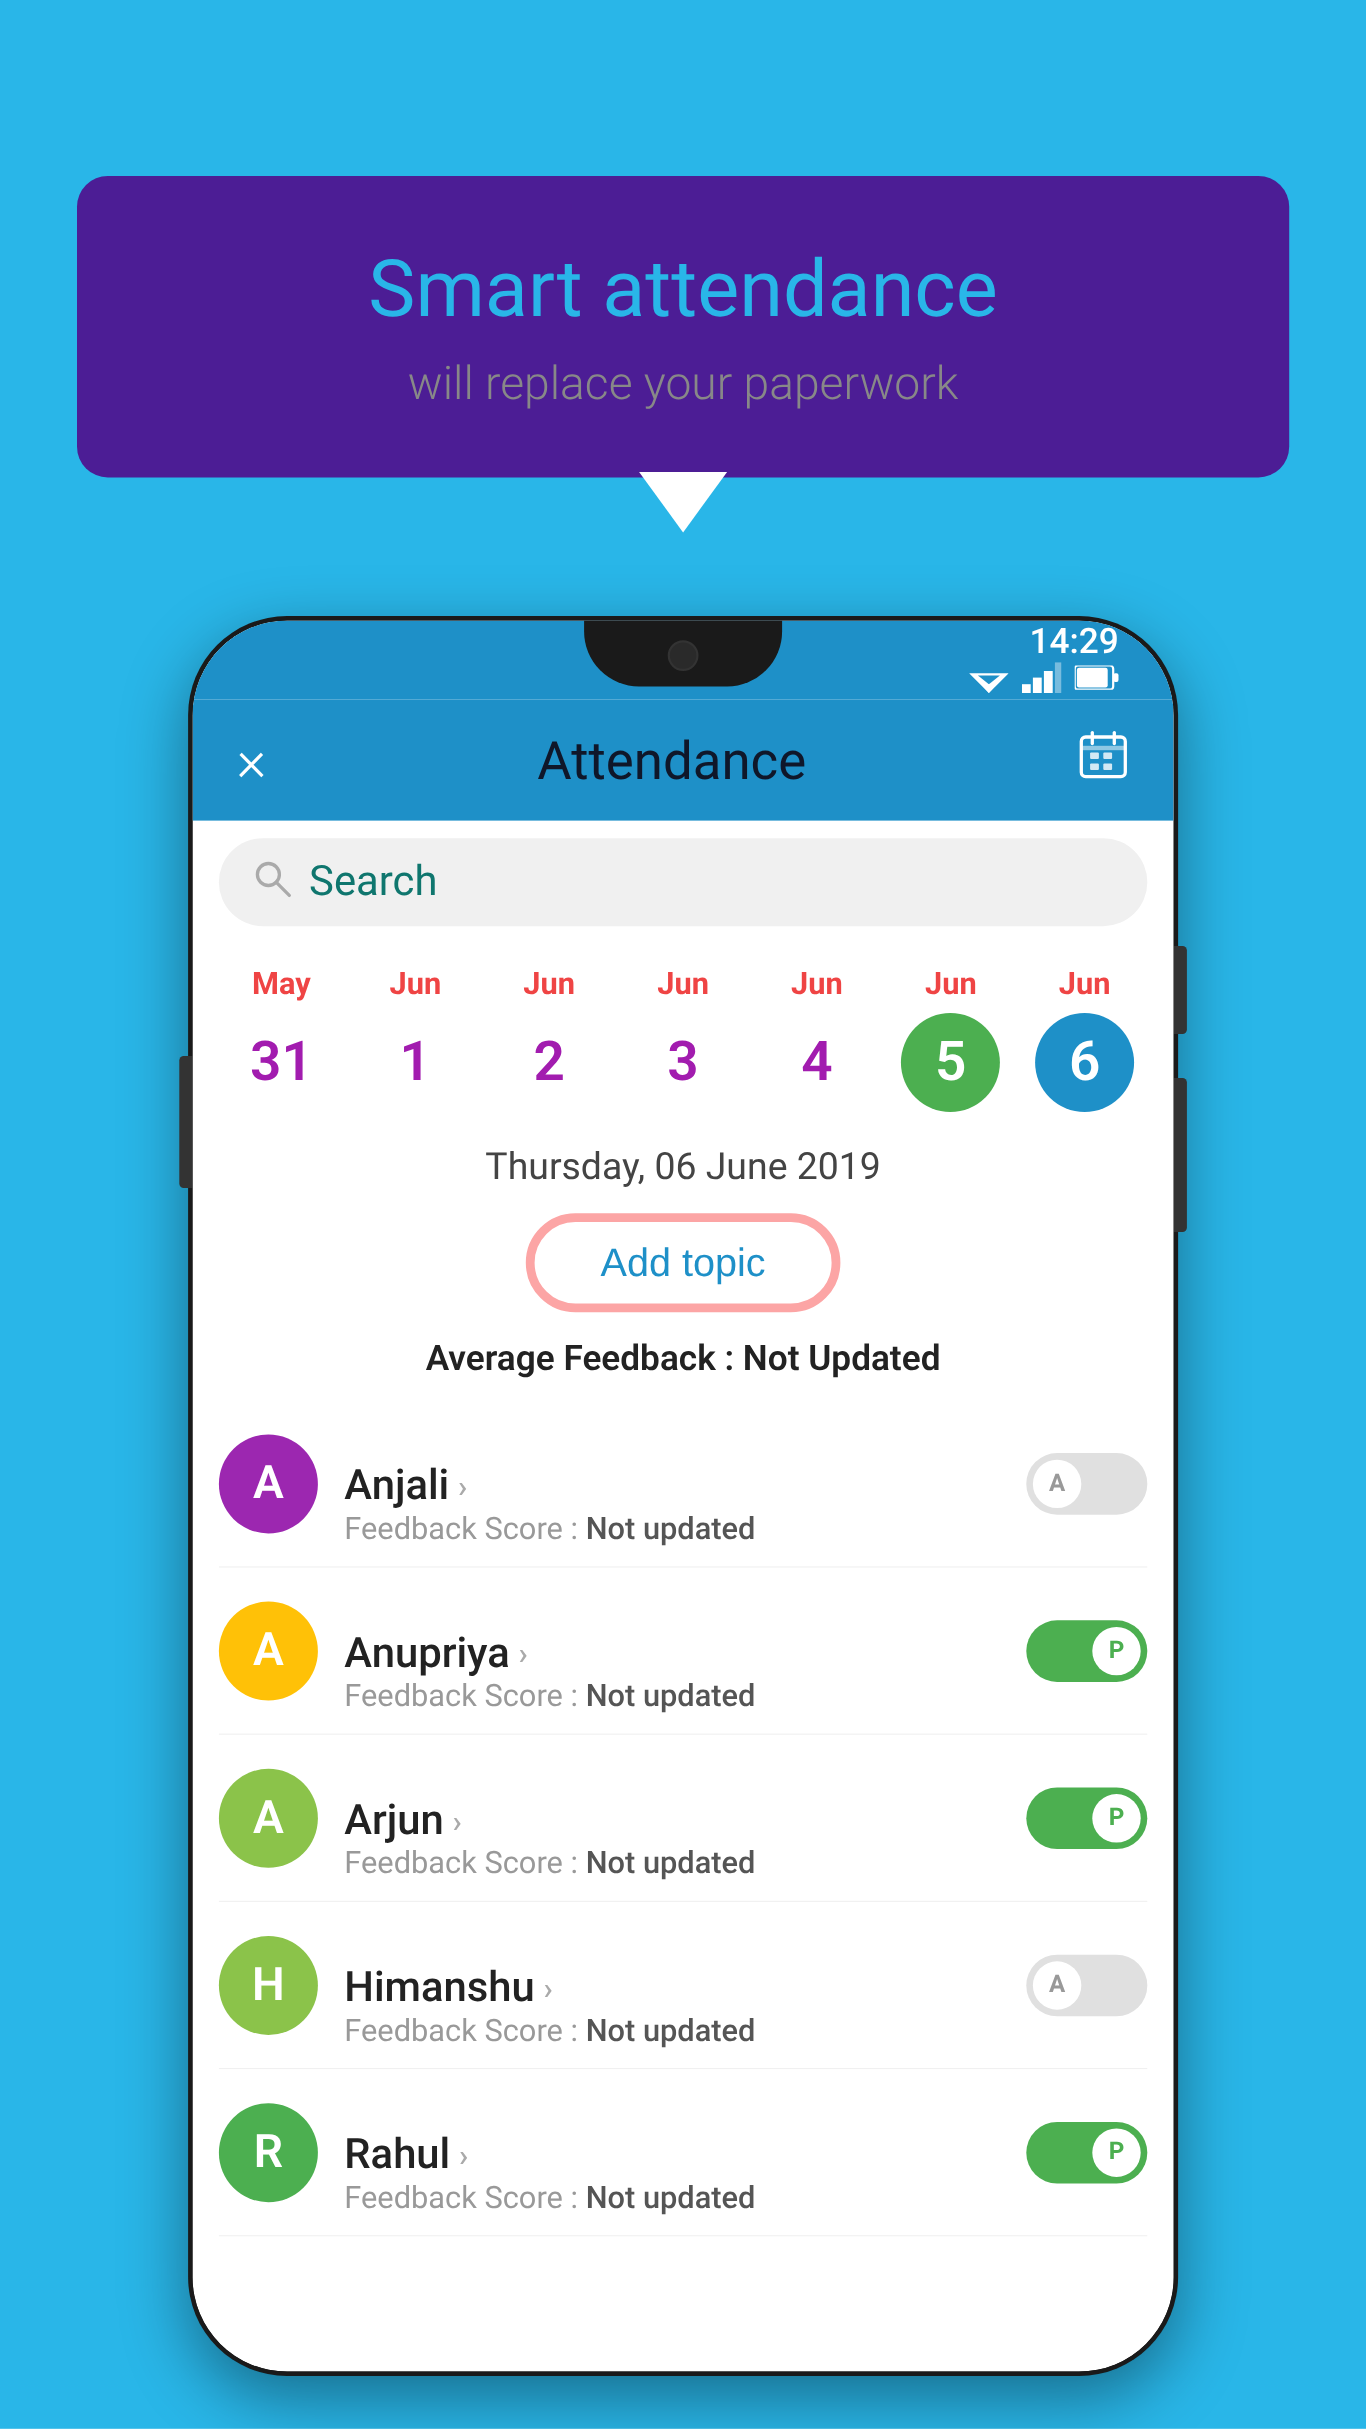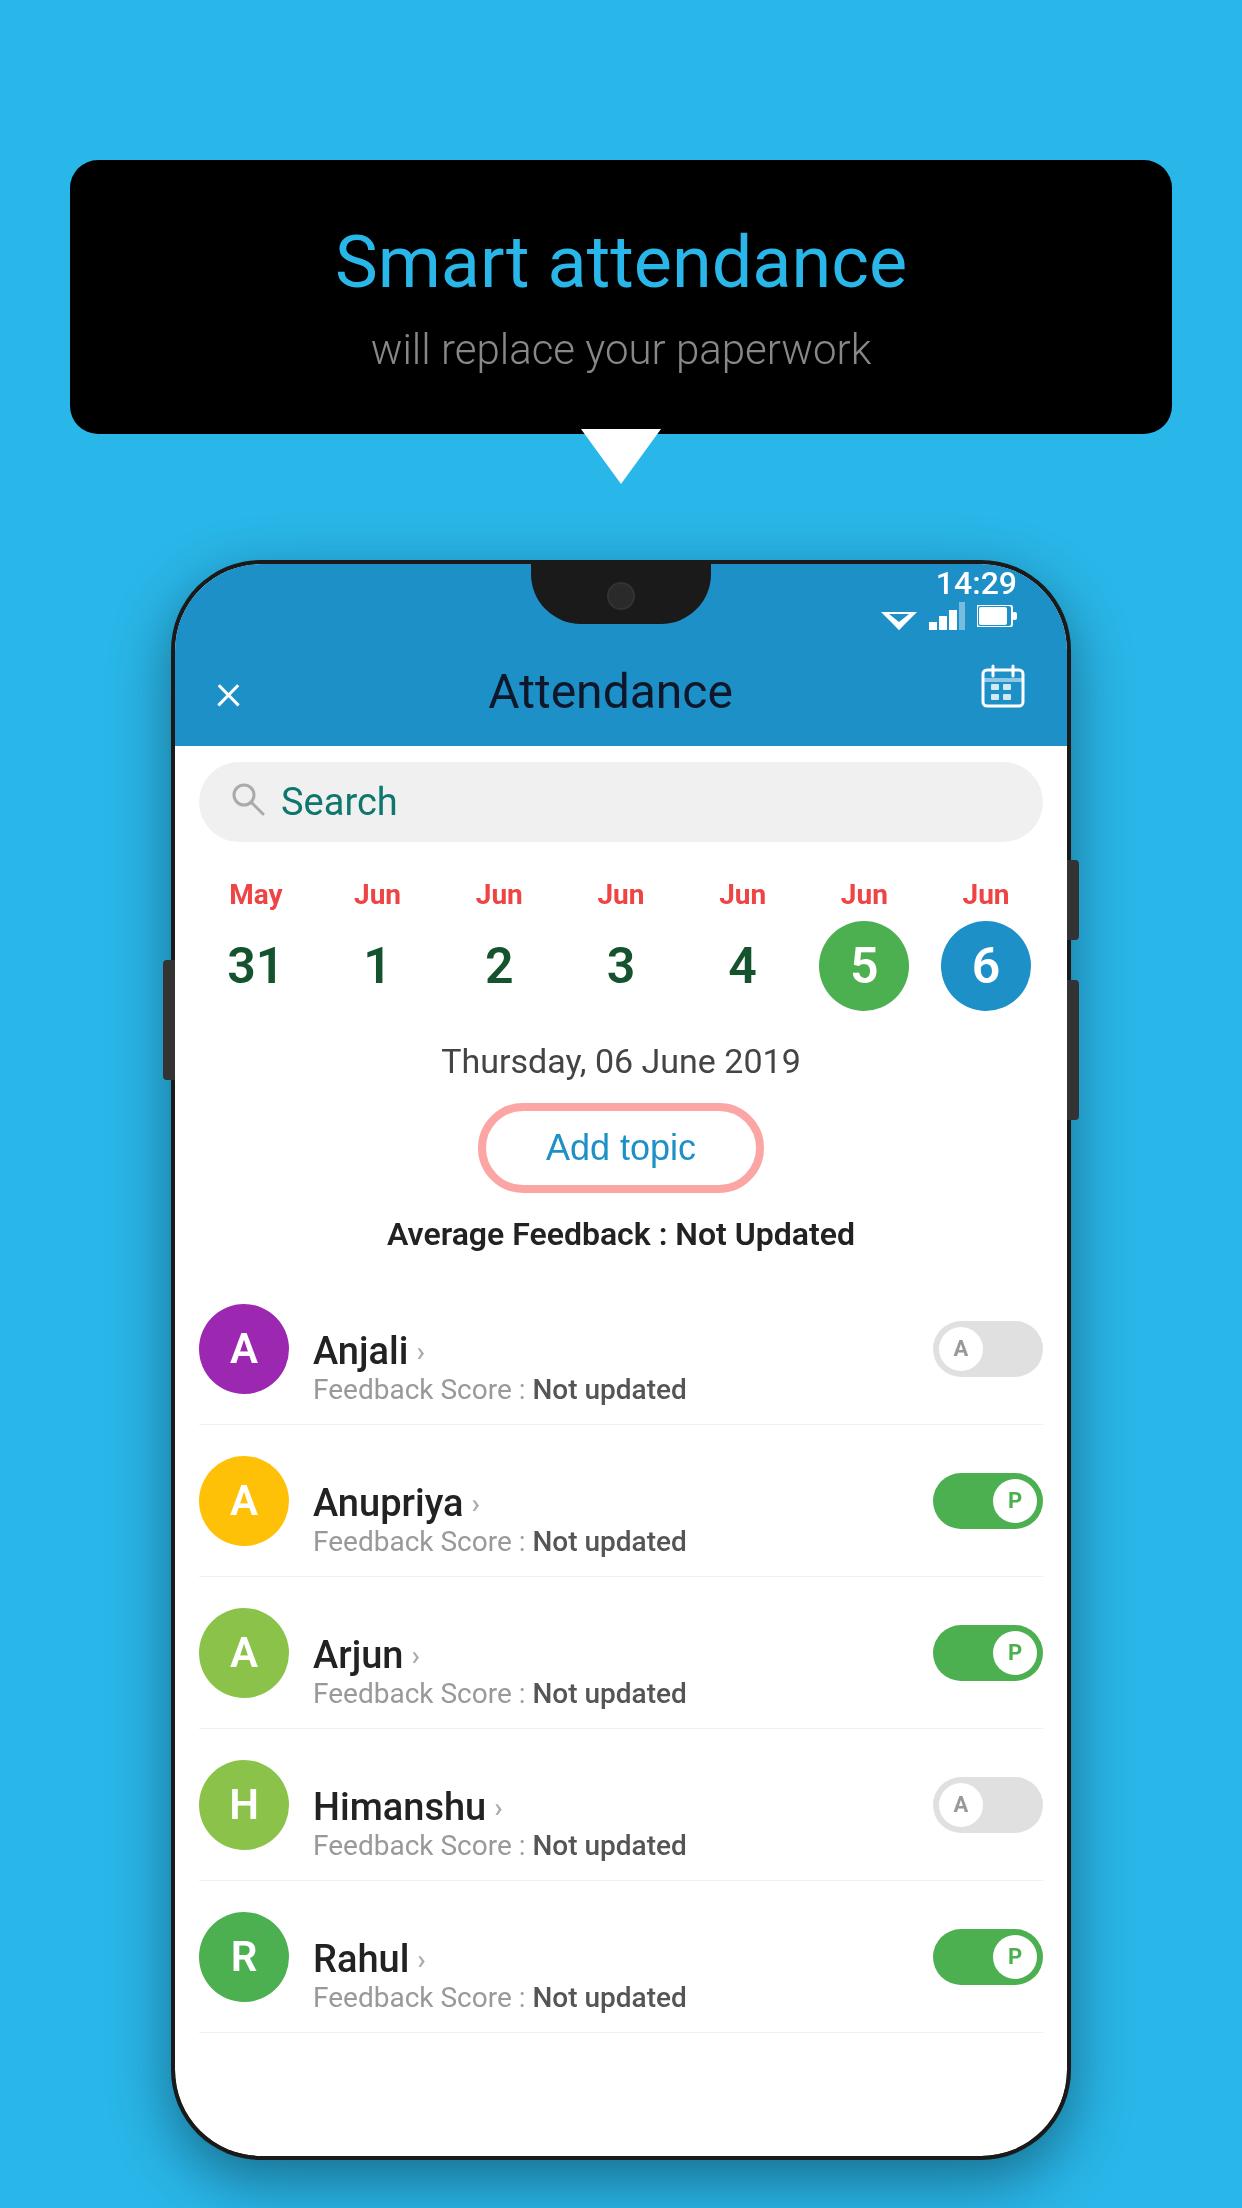--- a/index.html
+++ b/index.html
@@ -15,21 +15,21 @@
 
     
     .speech-bubble-container {
       position: absolute;
       top: 160px;
       left: 70px;
       right: 70px;
     }
 
     .speech-bubble {
-      background: #000000;
+      background: #4c1d95;
       border-radius: 28px;
       padding: 60px 80px;
       text-align: center;
       position: relative;
     }
 
     .speech-bubble::after {
       content: '';
       position: absolute;
       bottom: -50px;
@@ -214,21 +214,21 @@
 
     .day-month {
       font-size: 28px;
       color: #ef4444;
       font-weight: 700;
     }
 
     .day-number {
       font-size: 50px;
       font-weight: 600;
-      color: #14532d;
+      color: #a21caf;
       width: 90px;
       height: 90px;
       display: flex;
       align-items: center;
       justify-content: center;
       border-radius: 50%;
     }
 
     .day-number.today {
       background: #4caf50;

